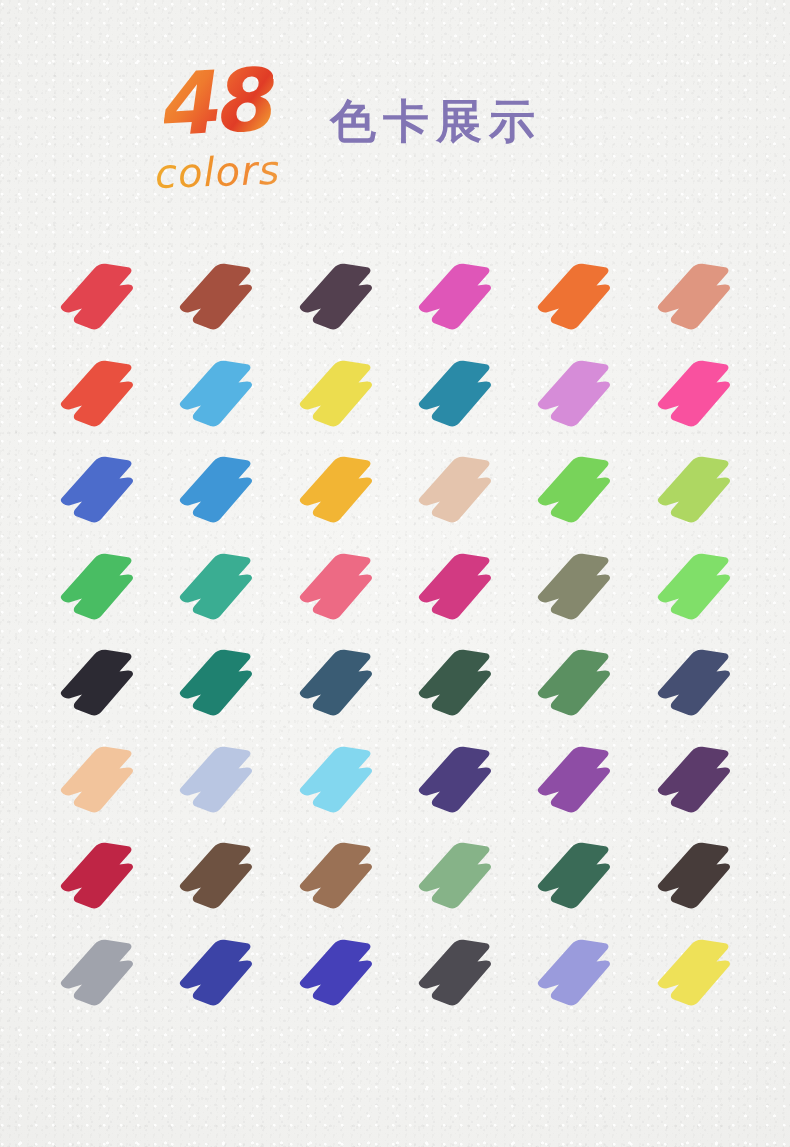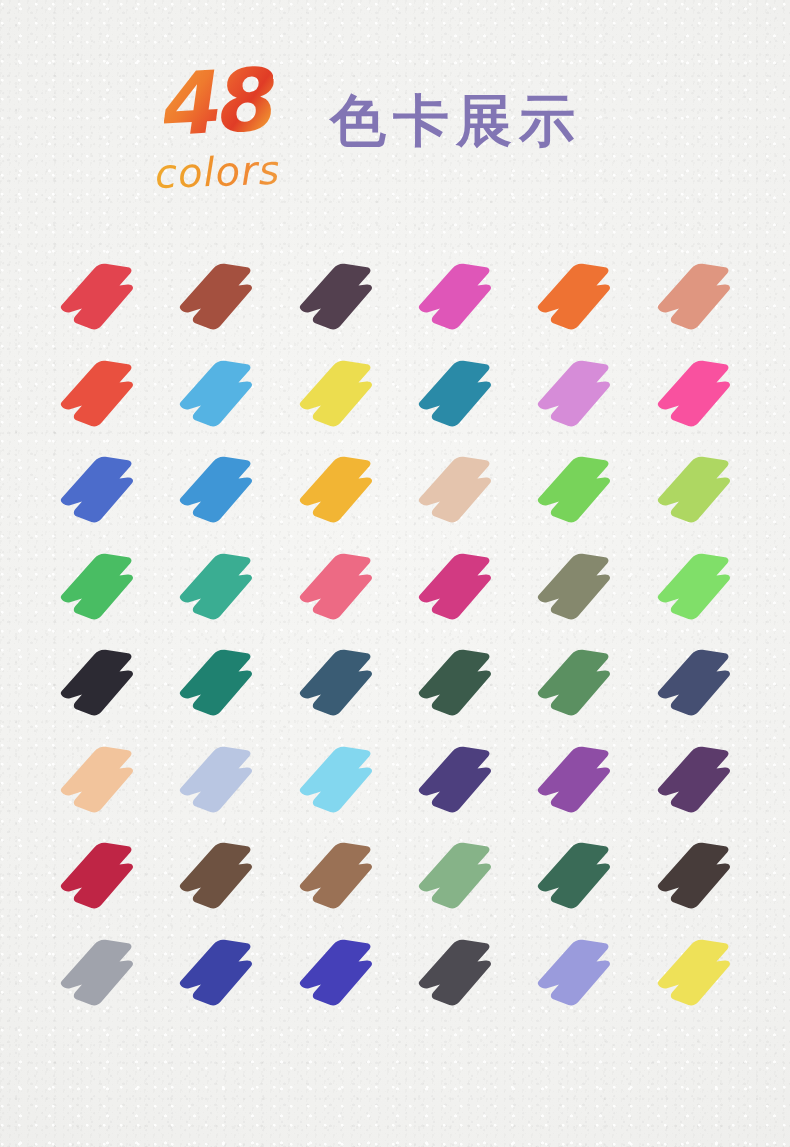--- a/index.html
+++ b/index.html
@@ -100,21 +100,21 @@
     -webkit-text-fill-color: transparent;
     transform: rotate(-2deg);
     transform-origin: left center;
   }
   #header-title {
     position: absolute;
     left: 330px;
     top: 22px;
     font-family: "DejaVu Sans", sans-serif;
     font-weight: bold;
-    font-size: 56px;
+    font-size: 46px;
     line-height: 74px;
     letter-spacing: 7px;
     color: #8275b4;
     white-space: nowrap;
   }
 
   
   #swatch-grid {
     position: absolute;
     left: 41px;

